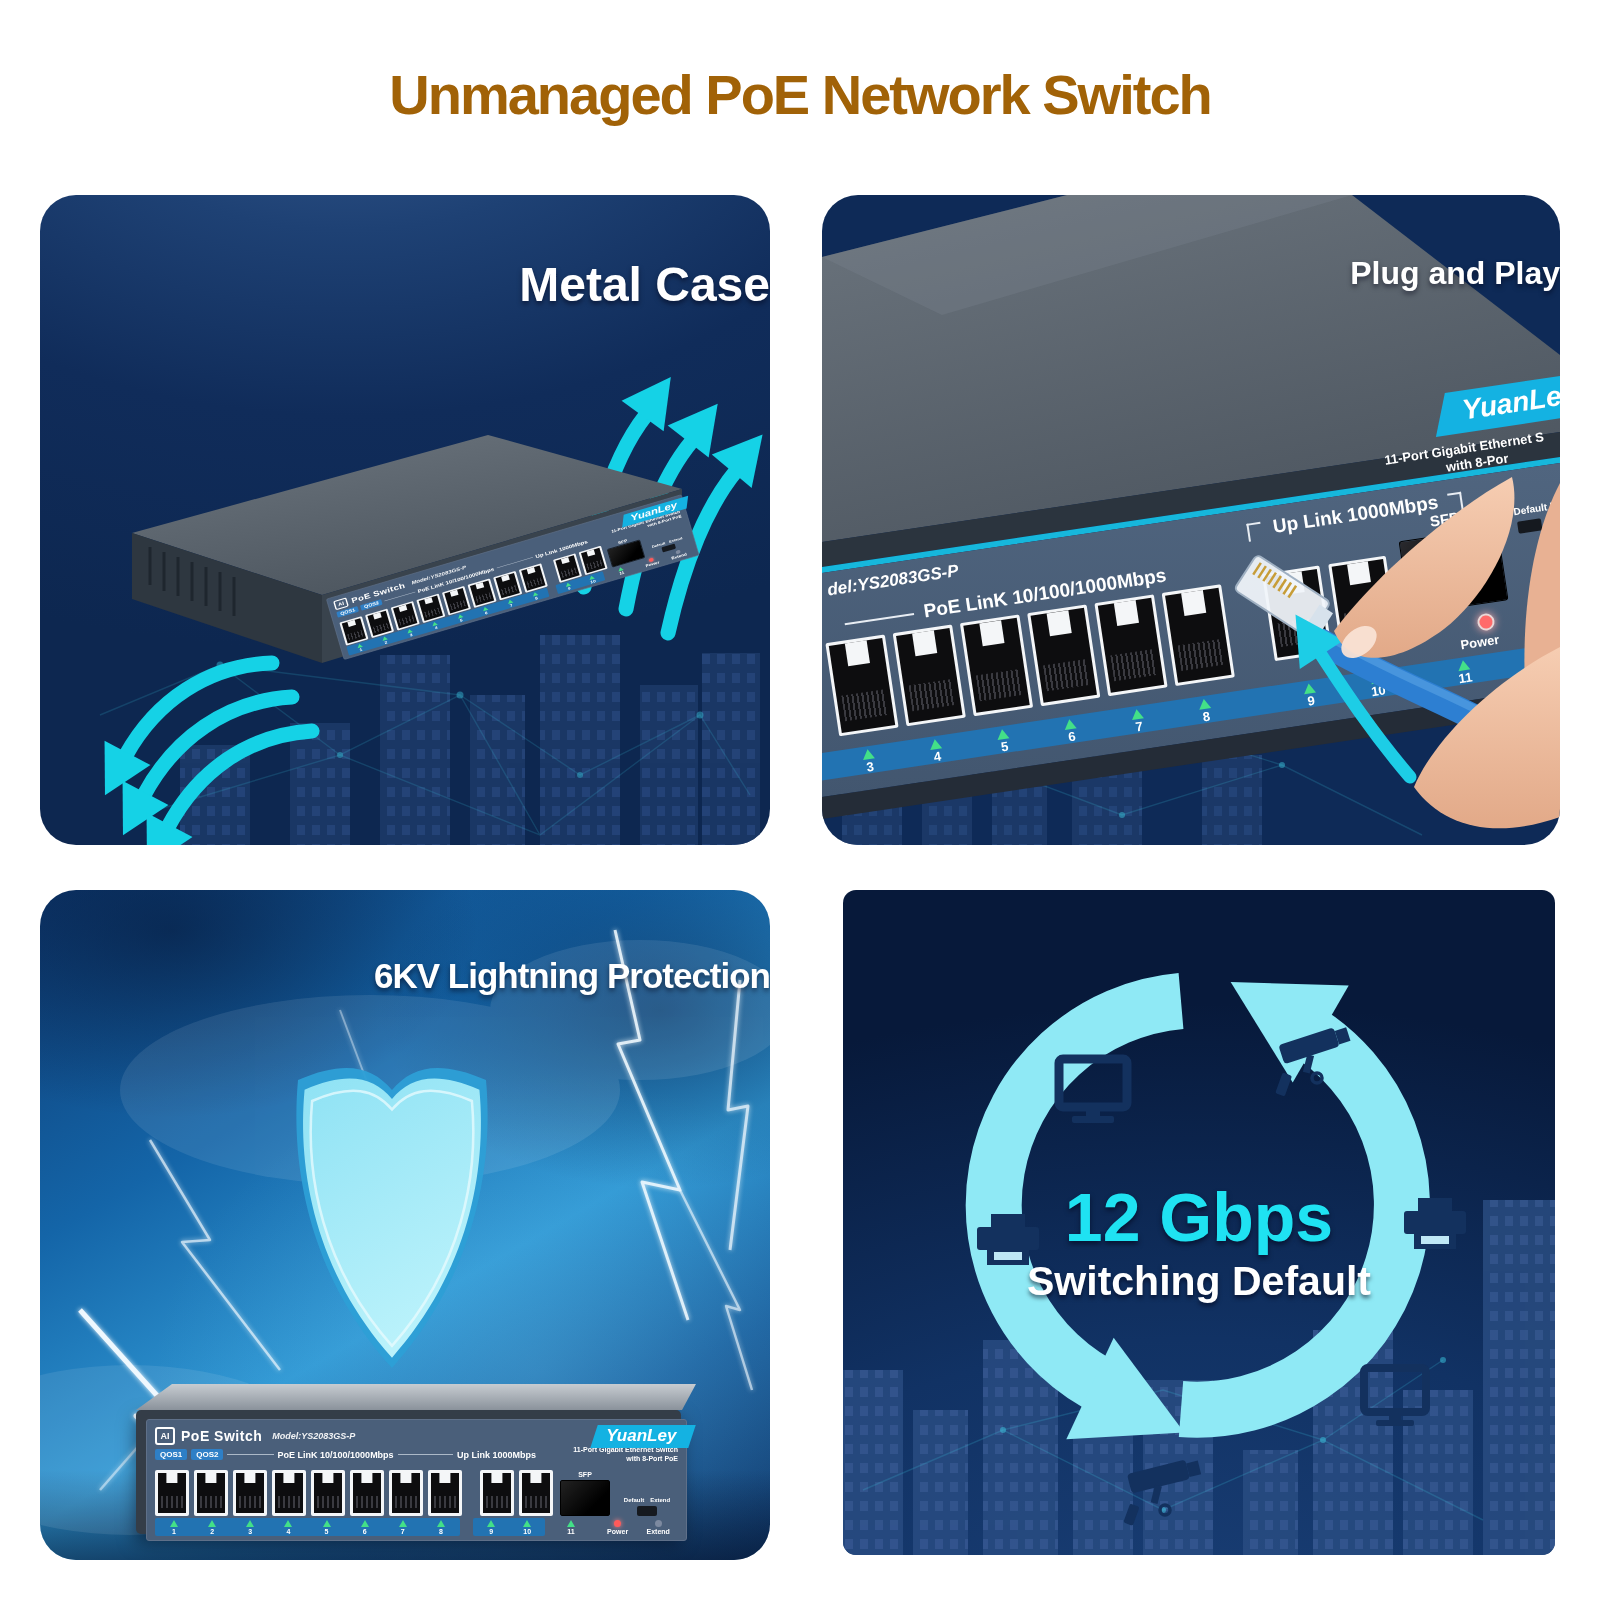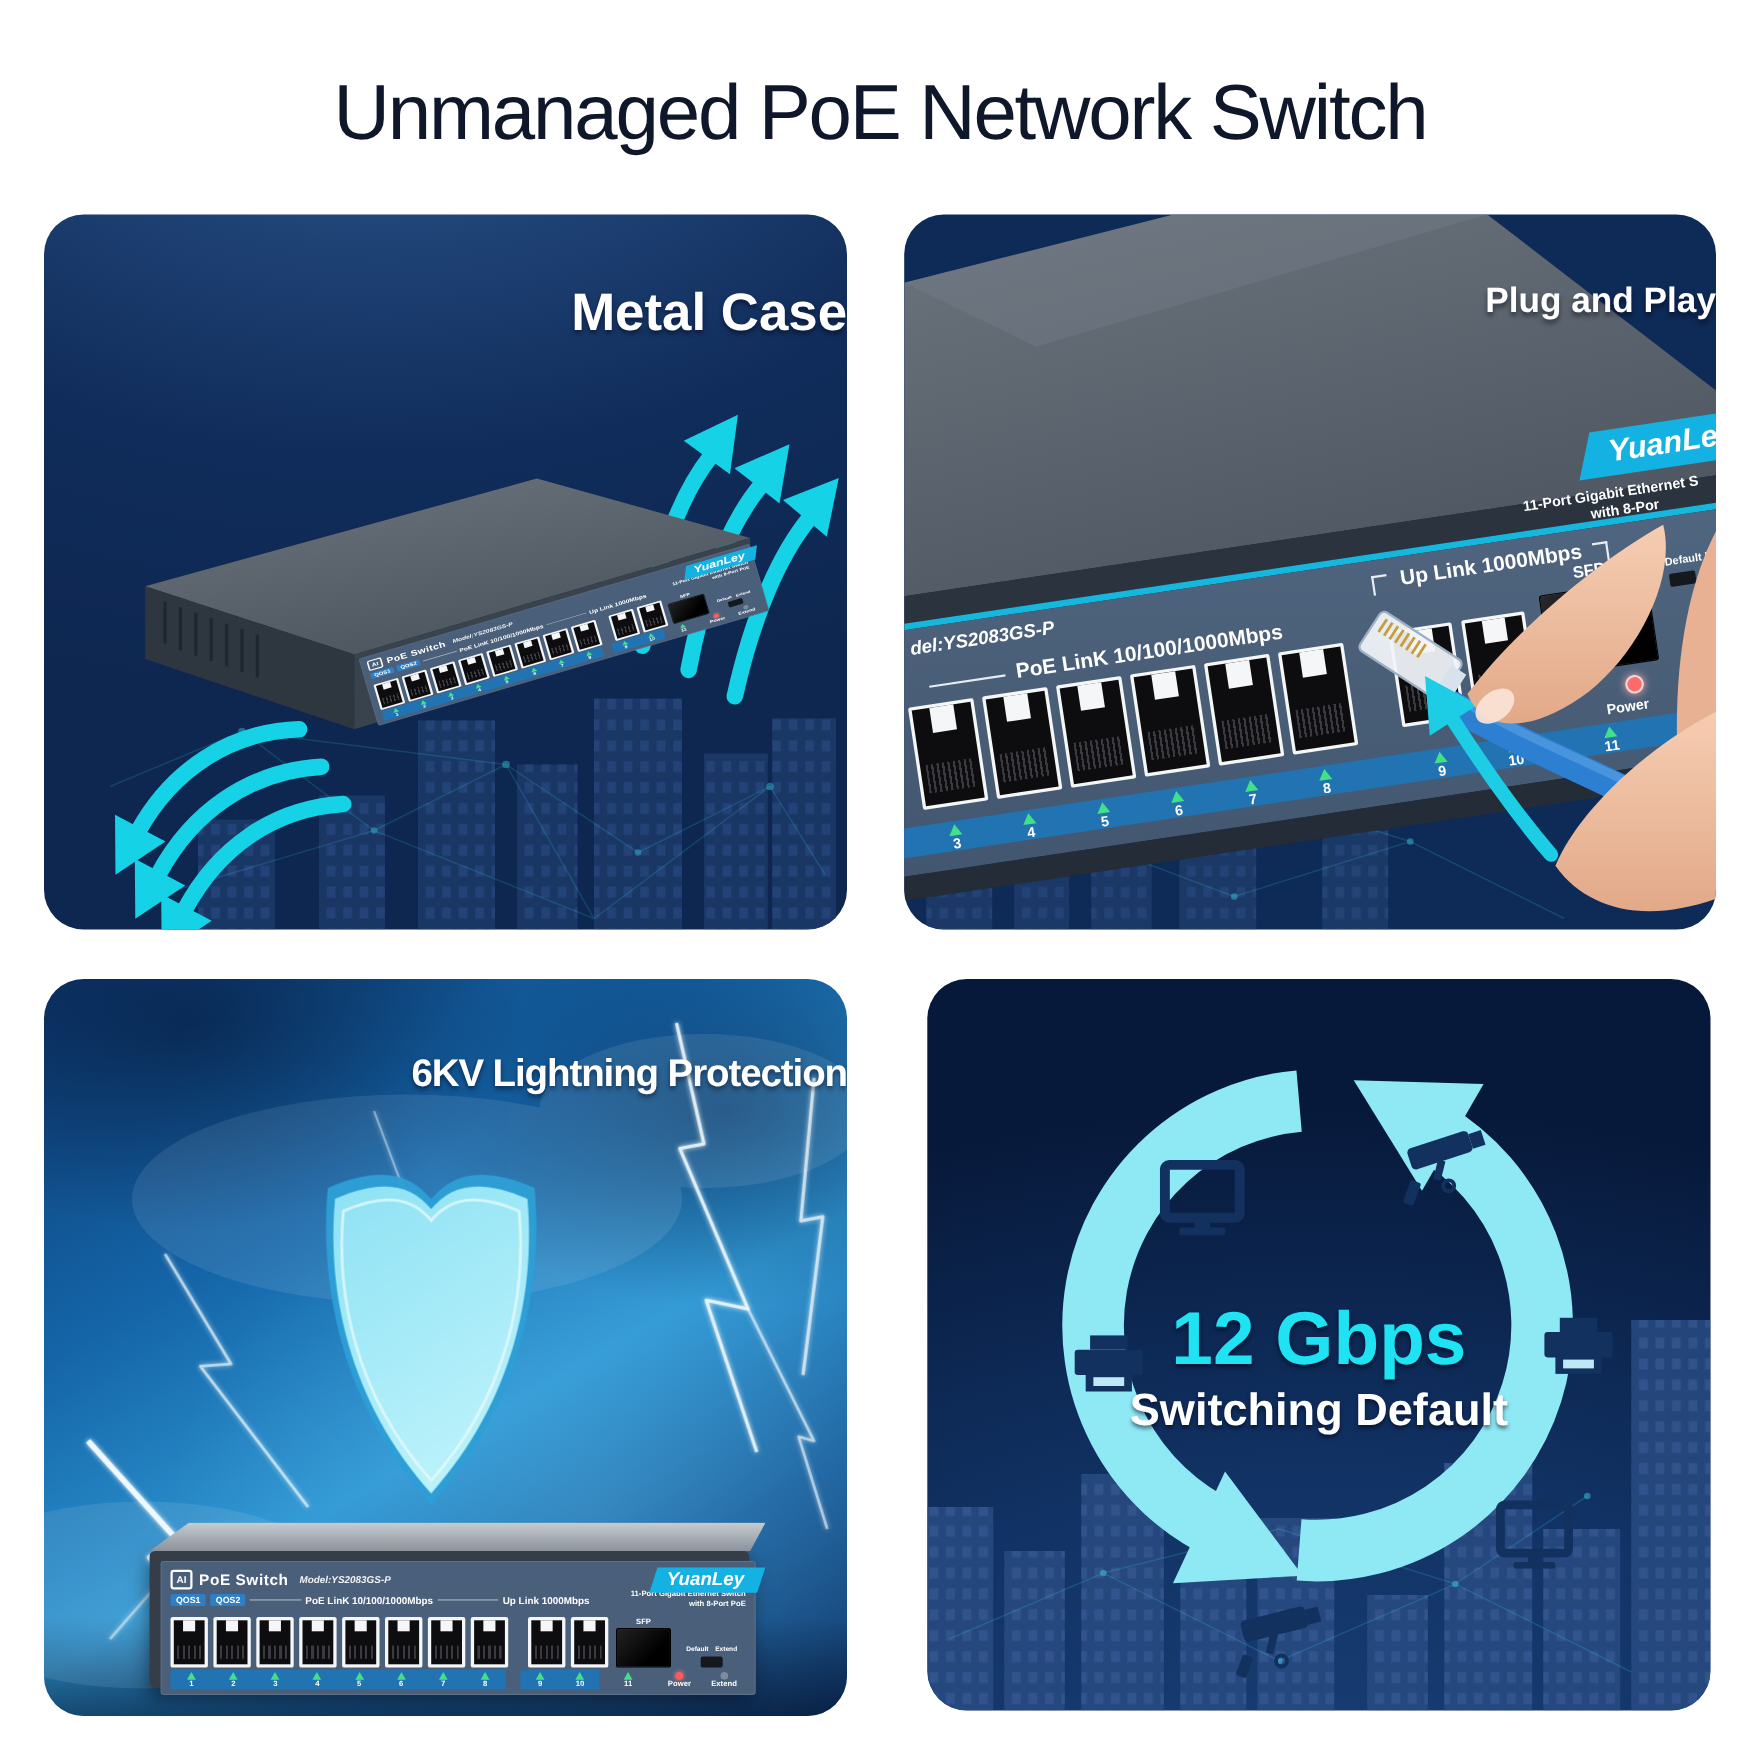--- a/index.html
+++ b/index.html
@@ -1,33 +1,33 @@
 <!DOCTYPE html>
 <html><head>
 <meta charset="utf-8">
 <style>
   html,body{margin:0;padding:0;background:#fff;}
   .stage{position:relative;width:1600px;height:1600px;background:#ffffff;
          font-family:"Liberation Sans",sans-serif;overflow:hidden;}
   .page-title{position:absolute;left:0;right:0;top:62px;text-align:center;
-    font-size:71px;font-weight:400;letter-spacing:-2px;color:#0f172a;}
+    font-size:56px;font-weight:700;letter-spacing:-2px;color:#a16207;}
   .panel{position:absolute;border-radius:36px;overflow:hidden;}
   #p1{left:40px;top:195px;width:730px;height:650px;
       background:radial-gradient(130% 95% at 42% -25%, #3a5f95 0%, #1e4174 32%, #102c5a 62%, #0d2750 100%);}
   #p2{left:822px;top:195px;width:738px;height:650px;background:#0e2a57;}
   #p3{left:40px;top:890px;width:730px;height:670px;
       background:
         radial-gradient(60% 40% at 18% 6%, rgba(4,18,48,.55), rgba(4,18,48,0) 70%),
         radial-gradient(55% 38% at 85% 18%, rgba(8,28,66,.5), rgba(8,28,66,0) 70%),
         radial-gradient(70% 60% at 68% 72%, rgba(125,212,250,.22), rgba(125,212,250,0) 75%),
         linear-gradient(150deg,#0d3a72 0%,#1465a8 32%,#2f97d3 58%,#1a5f9d 78%,#0c3163 100%);}
   #p3::after{content:"";position:absolute;left:0;right:0;bottom:0;height:90px;
       background:linear-gradient(rgba(4,16,40,0), rgba(4,16,40,.55));}
   #p4{left:843px;top:890px;width:712px;height:665px;
-      background:radial-gradient(150% 105% at 50% 122%, #1b4179 0%, #113264 52%, #07193a 100%);}
+      background:radial-gradient(150% 105% at 50% 122%, #1b4179 0%, #113264 52%, #07193a 100%);border-radius:13px;}
   .heading{position:absolute;left:0;right:0;text-align:right;color:#fff;font-weight:bold;
       text-shadow:0 3px 5px rgba(0,0,20,.5);z-index:5;}
   #p1 .heading{top:62px;font-size:48px;}
   #p2 .heading{top:60px;font-size:32px;}
   #p3 .heading{top:66px;font-size:35px;letter-spacing:-1px;}
   .absvg{position:absolute;left:0;top:0;z-index:1;}
 
   
   .sw-band{position:relative;width:523px;background:#4a5f7a;border:1px solid #5f7089;
       border-radius:3px;padding:5px 8px 4px 8px;color:#fff;}

